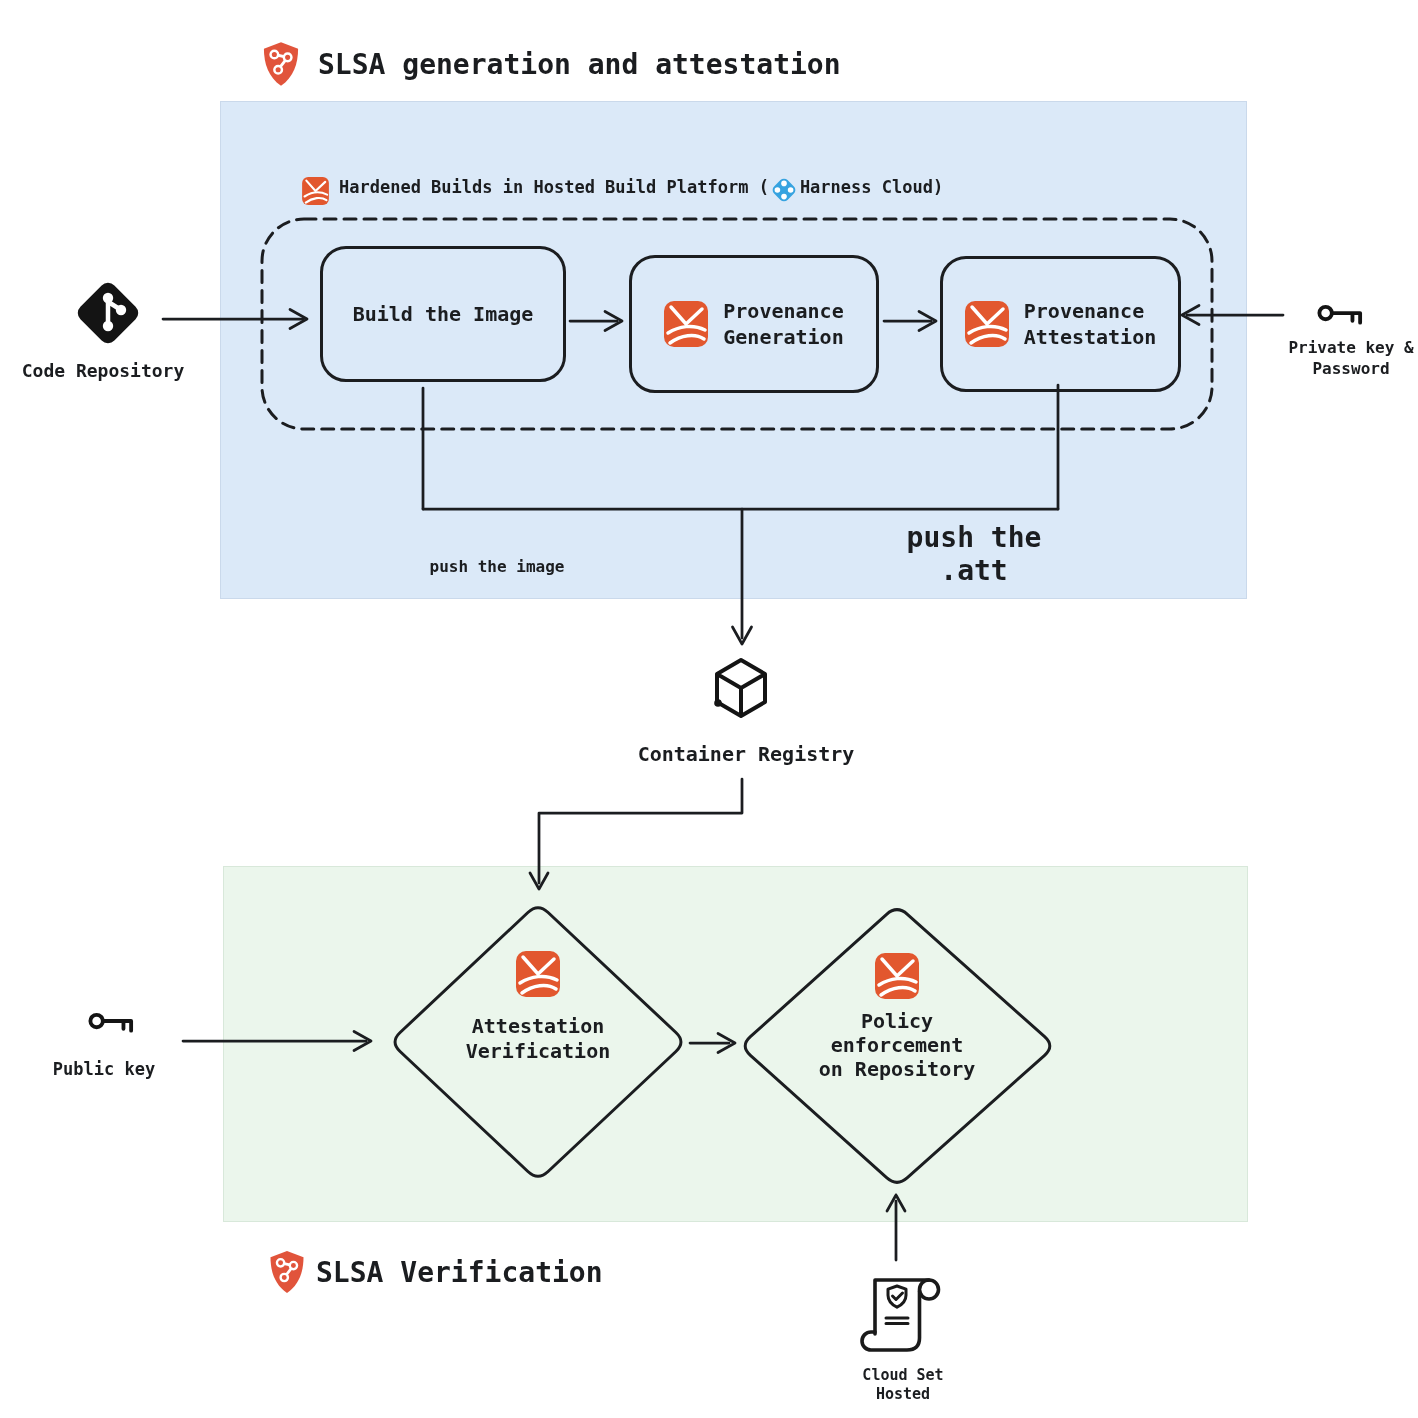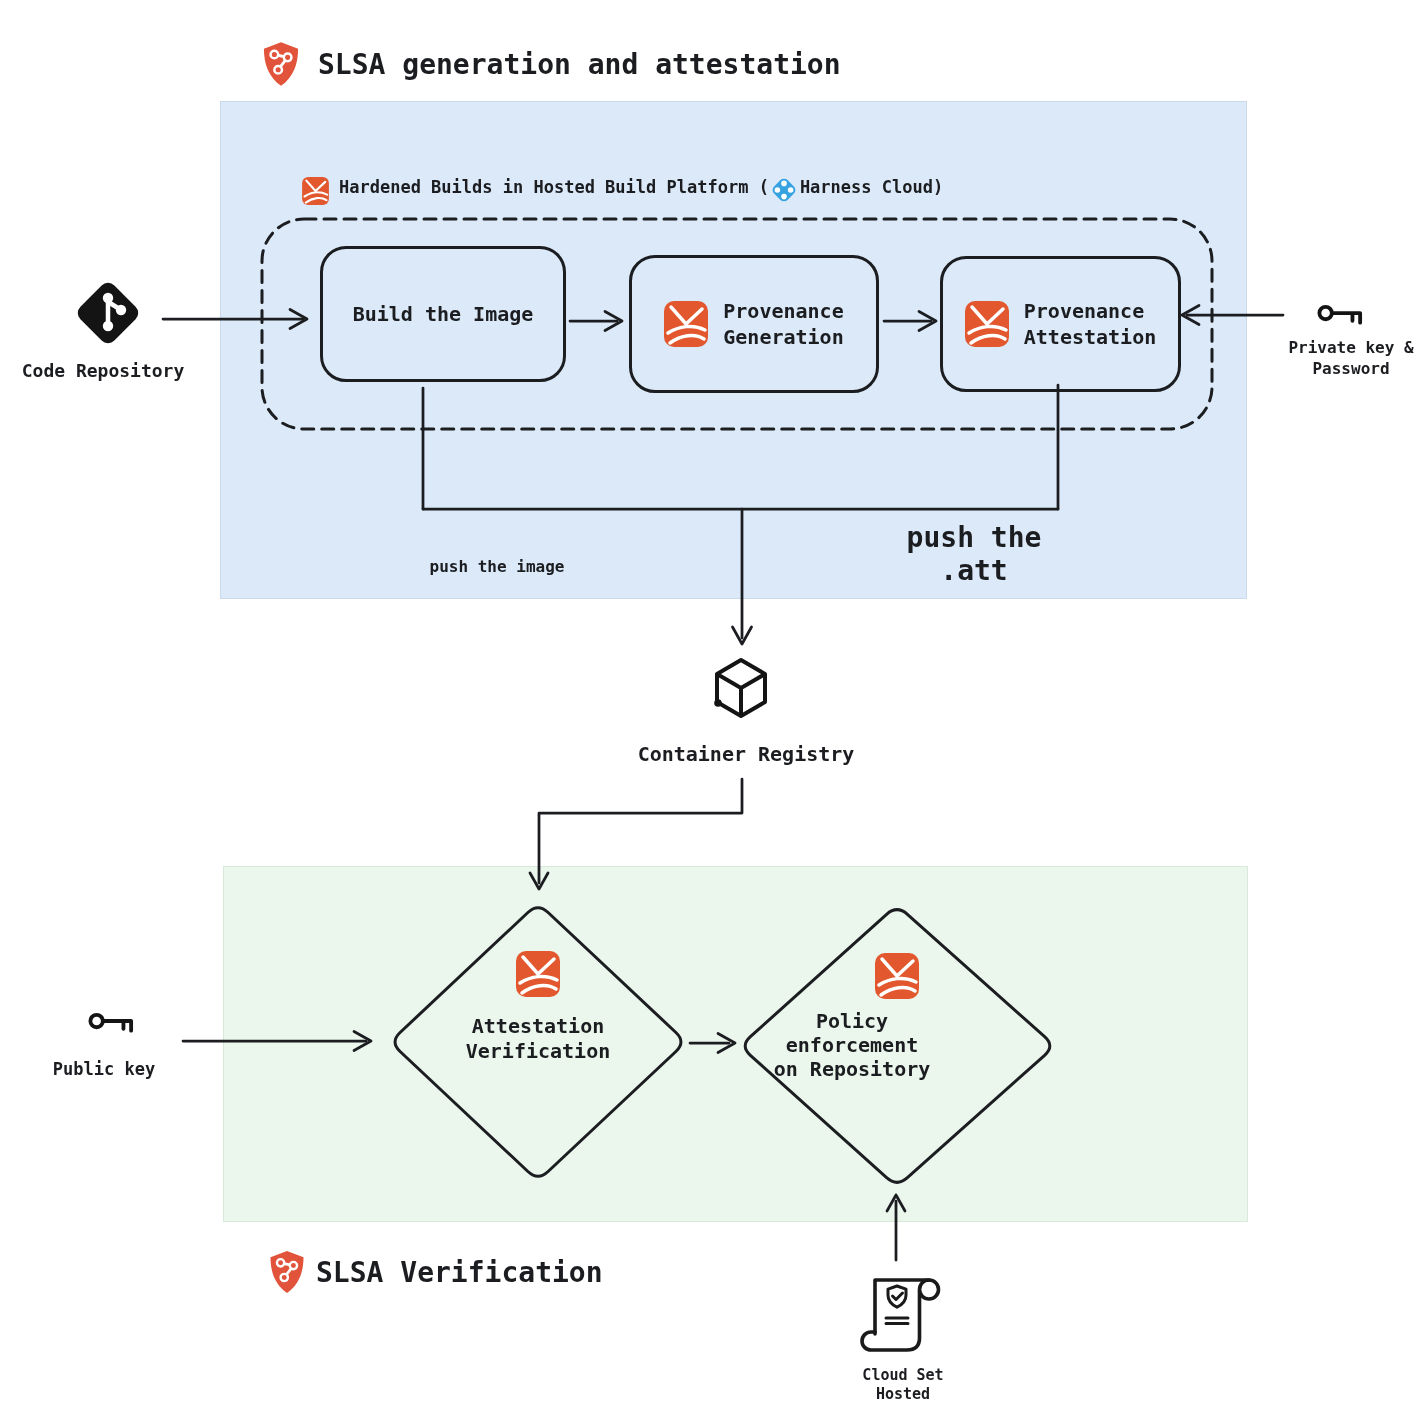--- a/index.html
+++ b/index.html
@@ -186,21 +186,21 @@
     <div>Attestation</div>
     <div>Verification</div>
   </div>
 
   <svg class="abs" style="left:875px;top:953px;" width="44" height="46" viewBox="0 0 44 46">
     <rect x="0" y="0" width="44" height="46" rx="10" fill="#e2572e"></rect>
     <path d="M7,6 L22,23 L38,8" stroke="#ffffff" stroke-width="3.5" fill="none" stroke-linecap="round"></path>
     <path d="M4,32 C15,25 29,23 41,29" stroke="#ffffff" stroke-width="3.5" fill="none" stroke-linecap="round"></path>
     <path d="M6,42 C17,34 31,32 40,38" stroke="#ffffff" stroke-width="3.5" fill="none" stroke-linecap="round"></path>
   </svg>
-  <div class="label" style="left:737px;top:1009px;width:230px;font-size:20px;line-height:24px;">
+  <div class="label" style="left:782px;top:1009px;width:230px;font-size:20px;line-height:24px;">
     <div>Policy</div>
     <div>enforcement</div>
     <div>on Repository</div>
   </div>
 
   <svg class="abs" style="left:88px;top:1008px;" width="46" height="28" viewBox="0 0 48 28">
     <circle cx="9" cy="13" r="6.5" stroke="#141414" stroke-width="4" fill="none"></circle>
     <path d="M15.5,13 H45 M37,13 V21 M45,13 V23" stroke="#141414" stroke-width="4" fill="none" stroke-linecap="round"></path>
   </svg>
   <div class="label" style="left:24px;top:1059px;width:160px;font-size:17px;">Public key</div>

